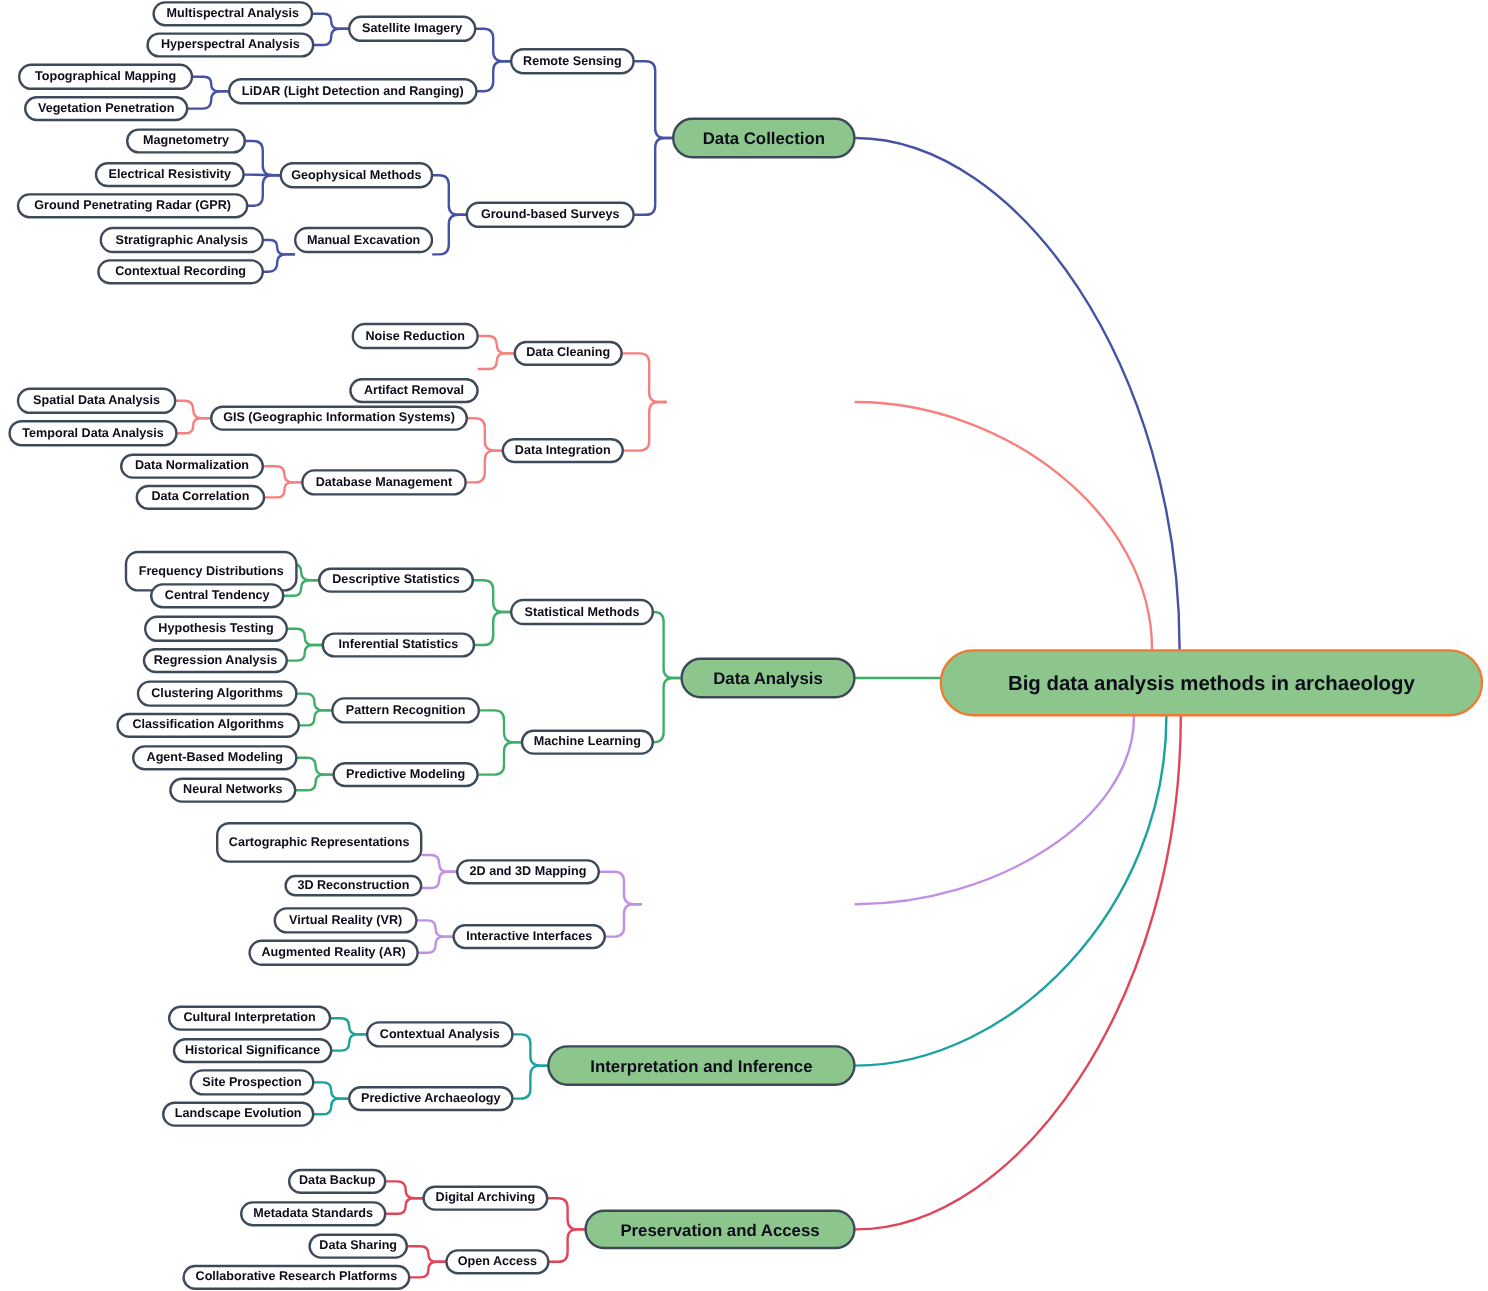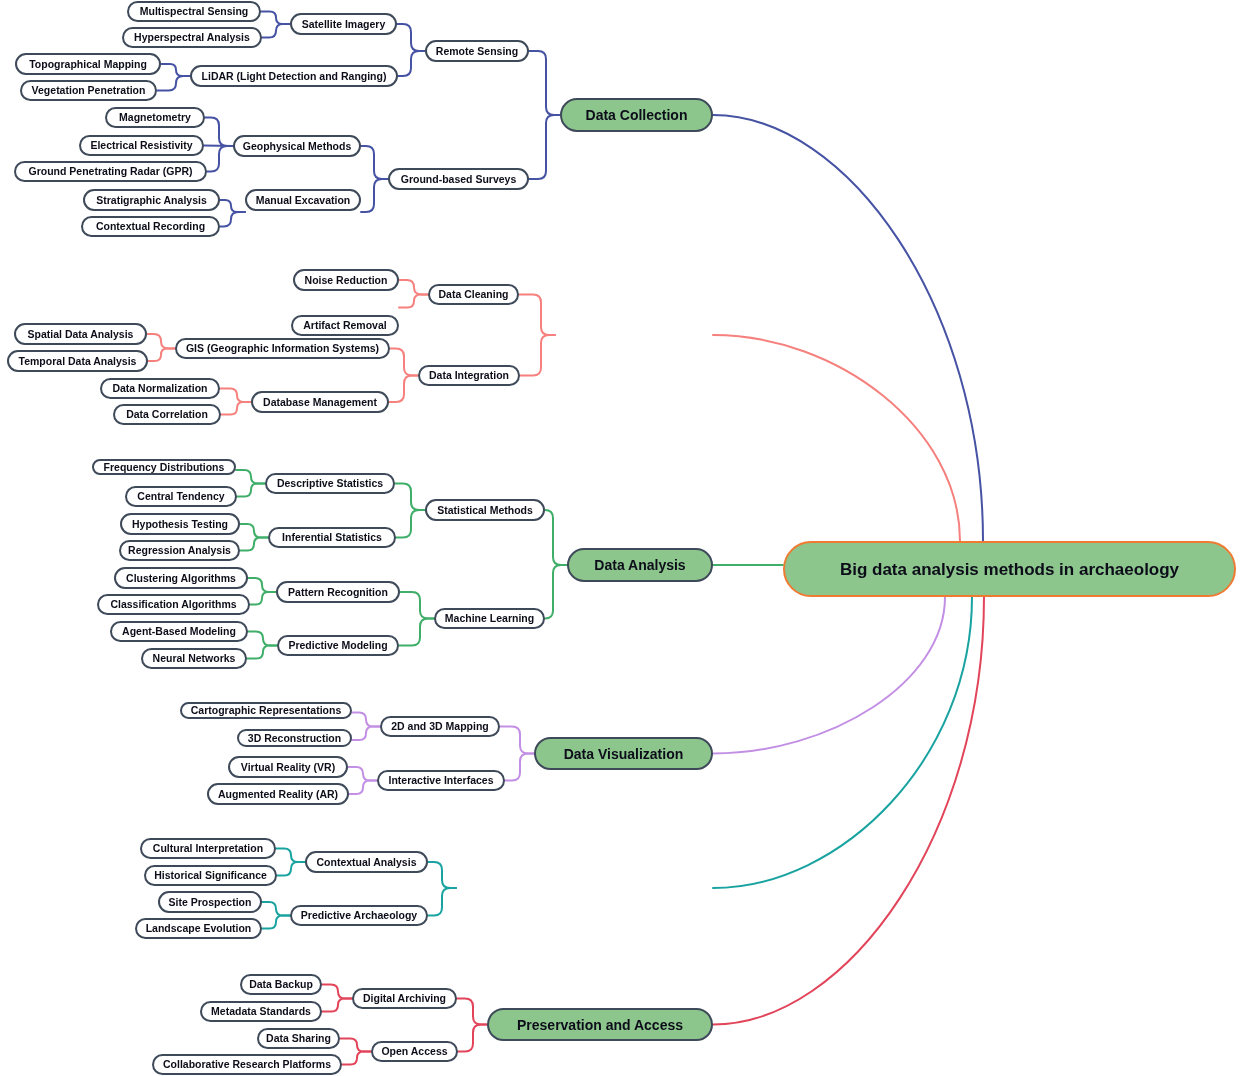--- a/index.html
+++ b/index.html
@@ -91,21 +91,21 @@
       <path d="M342 1064.5 L350.5 1064.5 Q357 1064.5 357 1058 L357 1058 Q357 1051.5 363.5 1051.5 L371 1051.5" fill="none" stroke="#E2445A" stroke-width="2" stroke-linecap="round"></path>
       <path d="M458 1051.5 L465 1051.5 Q473 1051.5 473 1043.5 L473 1032.5 Q473 1024.5 481 1024.5 L487 1024.5" fill="none" stroke="#E2445A" stroke-width="2" stroke-linecap="round"></path>
       <path d="M713 115 C848 115 983 306.7 983 541" fill="none" stroke="#4652A3" stroke-width="2" stroke-linecap="round"></path>
       <path d="M713 335 C836.5 335 960 427.7 960 541" fill="none" stroke="#F5807D" stroke-width="2" stroke-linecap="round"></path>
       <path d="M713 565 L783 565" fill="none" stroke="#3FAE68" stroke-width="2" stroke-linecap="round"></path>
       <path d="M713 753.5 C829 753.5 945 683.075 945 597" fill="none" stroke="#C38FE4" stroke-width="2" stroke-linecap="round"></path>
       <path d="M713 888 C842.5 888 972 757.05 972 597" fill="none" stroke="#19A3A0" stroke-width="2" stroke-linecap="round"></path>
       <path d="M713 1024.5 C848.5 1024.5 984 832.125 984 597" fill="none" stroke="#E2445A" stroke-width="2" stroke-linecap="round"></path>
     </svg>
 
-  <div class="node" style="left:127px;top:1px;width:134px;height:21px">Multispectral Sensing</div>
+  <div class="node" style="left:127px;top:1px;width:134px;height:21px">Multispectral Analysis</div>
   <div class="node" style="left:122px;top:27px;width:140px;height:21px">Hyperspectral Analysis</div>
   <div class="node" style="left:290px;top:13px;width:107px;height:22px">Satellite Imagery</div>
   <div class="node" style="left:15px;top:53px;width:146px;height:22px">Topographical Mapping</div>
   <div class="node" style="left:20px;top:80px;width:137px;height:21px">Vegetation Penetration</div>
   <div class="node" style="left:190px;top:65px;width:208px;height:22px">LiDAR (Light Detection and Ranging)</div>
   <div class="node" style="left:425px;top:40px;width:104px;height:22px">Remote Sensing</div>
   <div class="node" style="left:105px;top:107px;width:100px;height:21px">Magnetometry</div>
   <div class="node" style="left:79px;top:135px;width:125px;height:21px">Electrical Resistivity</div>
   <div class="node" style="left:14px;top:161px;width:193px;height:21px">Ground Penetrating Radar (GPR)</div>
   <div class="node" style="left:233px;top:135px;width:128px;height:22px">Geophysical Methods</div>
@@ -119,52 +119,52 @@
   <div class="node" style="left:291px;top:315px;width:108px;height:21px">Artifact Removal</div>
   <div class="node" style="left:428px;top:284px;width:91px;height:21px">Data Cleaning</div>
   <div class="node" style="left:14px;top:323px;width:133px;height:22px">Spatial Data Analysis</div>
   <div class="node" style="left:7px;top:350px;width:141px;height:22px">Temporal Data Analysis</div>
   <div class="node" style="left:175px;top:338px;width:215px;height:21px">GIS (Geographic Information Systems)</div>
   <div class="node" style="left:100px;top:378px;width:120px;height:21px">Data Normalization</div>
   <div class="node" style="left:113px;top:404px;width:108px;height:21px">Data Correlation</div>
   <div class="node" style="left:251px;top:391px;width:138px;height:22px">Database Management</div>
   <div class="node" style="left:418px;top:365px;width:102px;height:21px">Data Integration</div>
 
-  <div class="node" style="left:92px;top:459px;width:144px;height:16px">Frequency Distributions</div>
+  <div class="node" style="left:104px;top:459px;width:144px;height:34px">Frequency Distributions</div>
   <div class="node" style="left:125px;top:486px;width:112px;height:21px">Central Tendency</div>
   <div class="node" style="left:265px;top:473px;width:130px;height:21px">Descriptive Statistics</div>
   <div class="node" style="left:120px;top:513px;width:120px;height:22px">Hypothesis Testing</div>
   <div class="node" style="left:119px;top:540px;width:121px;height:21px">Regression Analysis</div>
   <div class="node" style="left:268px;top:527px;width:128px;height:21px">Inferential Statistics</div>
   <div class="node" style="left:425px;top:499px;width:120px;height:22px">Statistical Methods</div>
   <div class="node" style="left:114px;top:567px;width:134px;height:22px">Clustering Algorithms</div>
   <div class="node" style="left:97px;top:594px;width:153px;height:21px">Classification Algorithms</div>
   <div class="node" style="left:276px;top:581px;width:124px;height:22px">Pattern Recognition</div>
   <div class="node" style="left:110px;top:621px;width:138px;height:21px">Agent-Based Modeling</div>
   <div class="node" style="left:141px;top:648px;width:106px;height:21px">Neural Networks</div>
   <div class="node" style="left:277px;top:635px;width:122px;height:21px">Predictive Modeling</div>
   <div class="node" style="left:434px;top:608px;width:111px;height:21px">Machine Learning</div>
   <div class="node branch" style="left:567px;top:548px;width:146px;height:34px">Data Analysis</div>
 
   <div class="node root" style="left:783px;top:541px;width:453px;height:56px">Big data analysis methods in archaeology</div>
 
-  <div class="node" style="left:180px;top:702px;width:172px;height:17px">Cartographic Representations</div>
+  <div class="node" style="left:180px;top:685px;width:172px;height:34px">Cartographic Representations</div>
   <div class="node" style="left:237px;top:729px;width:115px;height:18px">3D Reconstruction</div>
   <div class="node" style="left:380px;top:716px;width:120px;height:21px">2D and 3D Mapping</div>
   <div class="node" style="left:228px;top:756px;width:120px;height:22px">Virtual Reality (VR)</div>
   <div class="node" style="left:207px;top:783px;width:142px;height:22px">Augmented Reality (AR)</div>
   <div class="node" style="left:377px;top:770px;width:128px;height:21px">Interactive Interfaces</div>
-  <div class="node branch" style="left:534px;top:737px;width:179px;height:33px">Data Visualization</div>
 
   <div class="node" style="left:140px;top:838px;width:136px;height:21px">Cultural Interpretation</div>
   <div class="node" style="left:144px;top:865px;width:133px;height:21px">Historical Significance</div>
   <div class="node" style="left:305px;top:851px;width:123px;height:22px">Contextual Analysis</div>
   <div class="node" style="left:158px;top:891px;width:104px;height:22px">Site Prospection</div>
   <div class="node" style="left:135px;top:918px;width:127px;height:21px">Landscape Evolution</div>
   <div class="node" style="left:290px;top:905px;width:138px;height:21px">Predictive Archaeology</div>
+  <div class="node branch" style="left:456px;top:871px;width:257px;height:34px">Interpretation and Inference</div>
 
   <div class="node" style="left:240px;top:974px;width:82px;height:21px">Data Backup</div>
   <div class="node" style="left:200px;top:1001px;width:122px;height:21px">Metadata Standards</div>
   <div class="node" style="left:352px;top:988px;width:105px;height:21px">Digital Archiving</div>
   <div class="node" style="left:257px;top:1028px;width:83px;height:21px">Data Sharing</div>
   <div class="node" style="left:152px;top:1054px;width:190px;height:21px">Collaborative Research Platforms</div>
   <div class="node" style="left:371px;top:1041px;width:87px;height:21px">Open Access</div>
   <div class="node branch" style="left:487px;top:1008px;width:226px;height:33px">Preservation and Access</div>
 </div>
 

